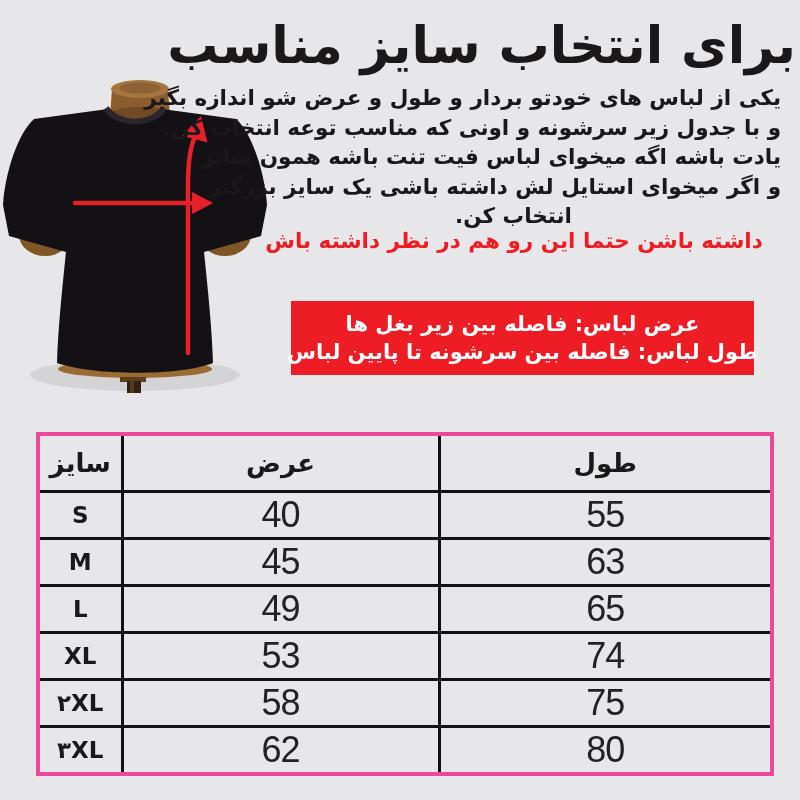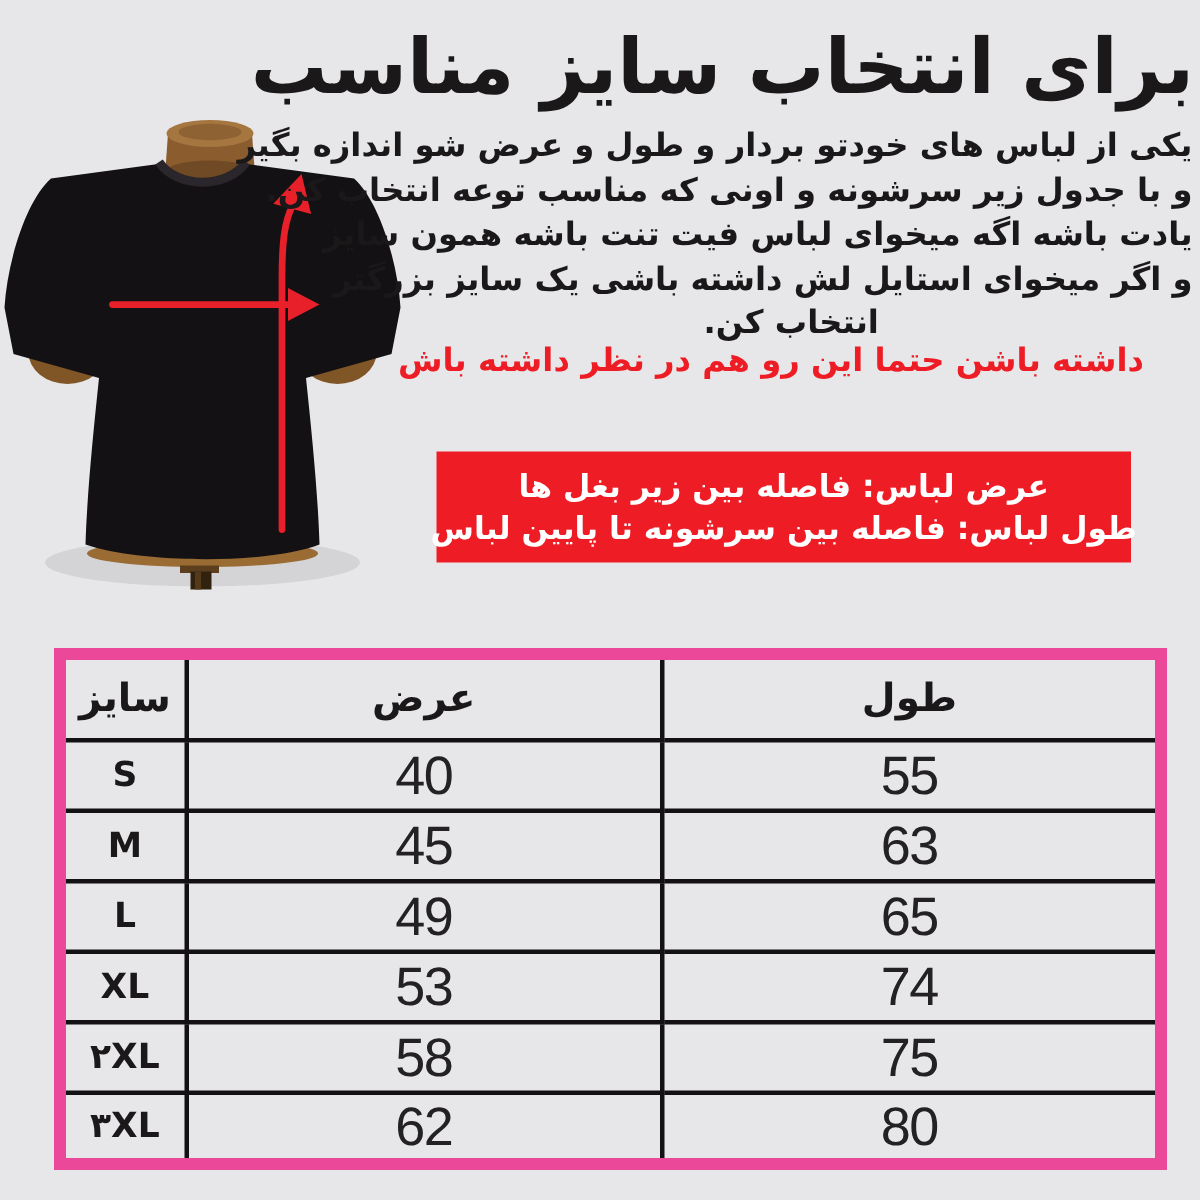--- a/index.html
+++ b/index.html
@@ -11,21 +11,21 @@
   }
   .abs{position:absolute;}
 
   
   .title{
     left:230px;top:14px;width:566px;height:66px;
     font-size:51px;font-weight:700;text-align:right;
     direction:rtl;white-space:nowrap;line-height:64px;
     letter-spacing:-1px;
   }
-  .intro{left:233px;top:83px;width:562px;direction:rtl;}
+  .intro{left:219px;top:83px;width:562px;direction:rtl;}
   .intro .line{
     font-size:21.5px;font-weight:700;line-height:29.5px;
     text-align:center;white-space:nowrap;
   }
   .intro .line.last{text-align:center;padding-left:27px;}
   .note{left:233px;top:226px;width:562px;direction:rtl;color:#ee1c25;}
   .note .line{
     font-size:21.5px;font-weight:700;line-height:29.5px;
     text-align:center;white-space:nowrap;
   }
@@ -43,21 +43,21 @@
 
   
   table.size-table{
     position:absolute;left:36px;top:432px;width:734px;height:344px;
     border-collapse:collapse;table-layout:fixed;
   }
   table.size-table td,table.size-table th{
     border:3px solid #141114;text-align:center;vertical-align:middle;
     padding:0;background:transparent;
   }
-  table.size-table{border:8px solid #ec4899;}
+  table.size-table{border:4px solid #ec4899;}
   th.h-fa{font-size:26px;font-weight:700;direction:rtl;}
   td.size-label{font-size:23px;font-weight:700;direction:ltr;}
   td.num{
     font-family:"Liberation Sans","DejaVu Sans",sans-serif;
     font-size:36px;font-weight:400;letter-spacing:-1px;color:#242124;
   }
   colgroup .c-size{width:84px;}
   colgroup .c-width{width:317px;}
   colgroup .c-length{width:333px;}
   tr.header-row{height:57px;}

